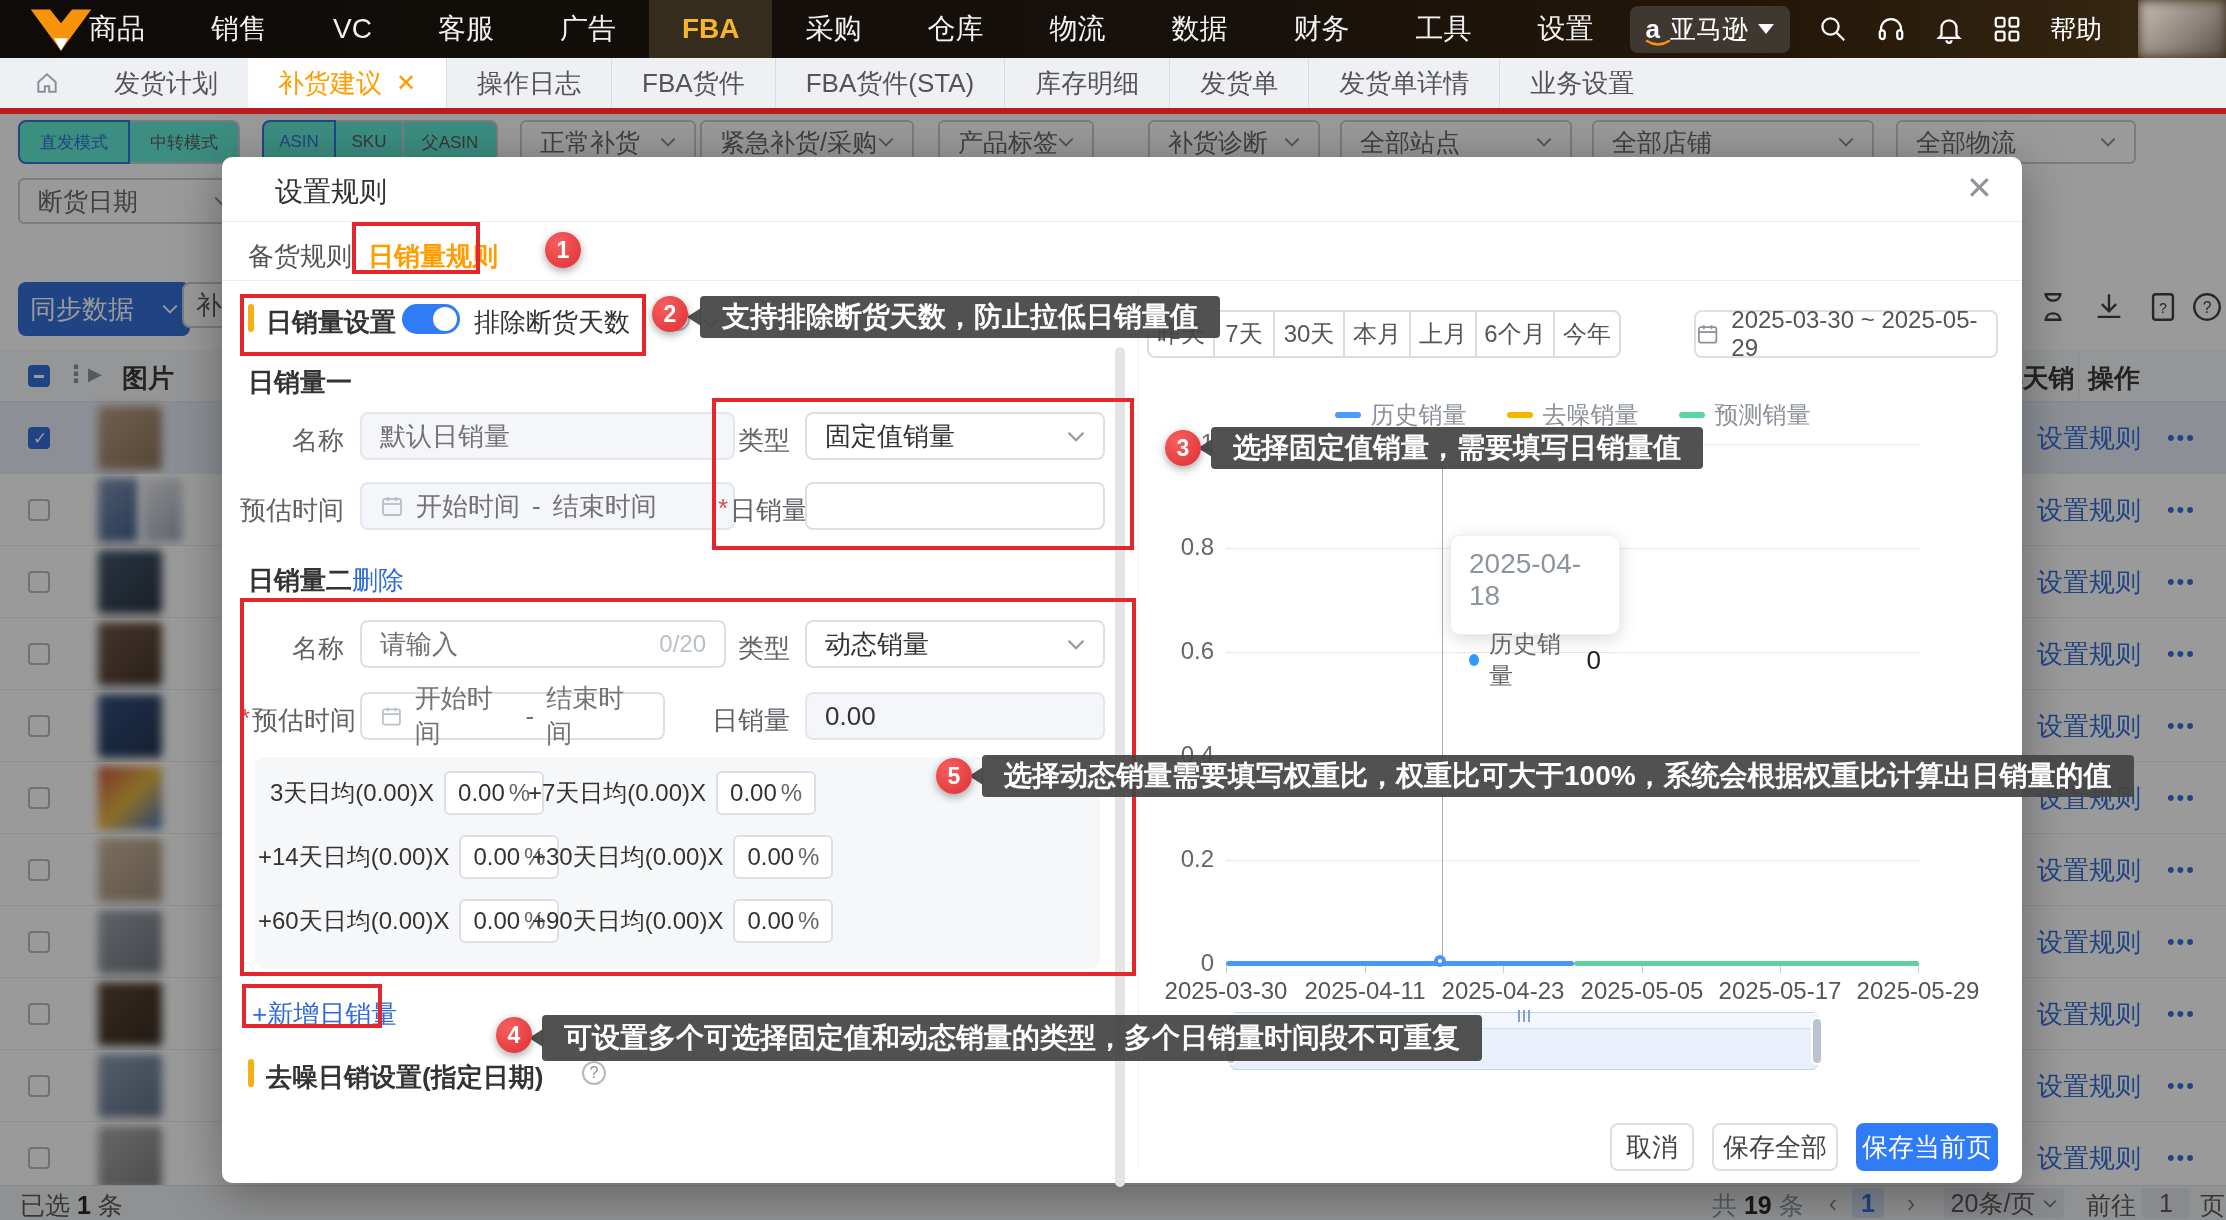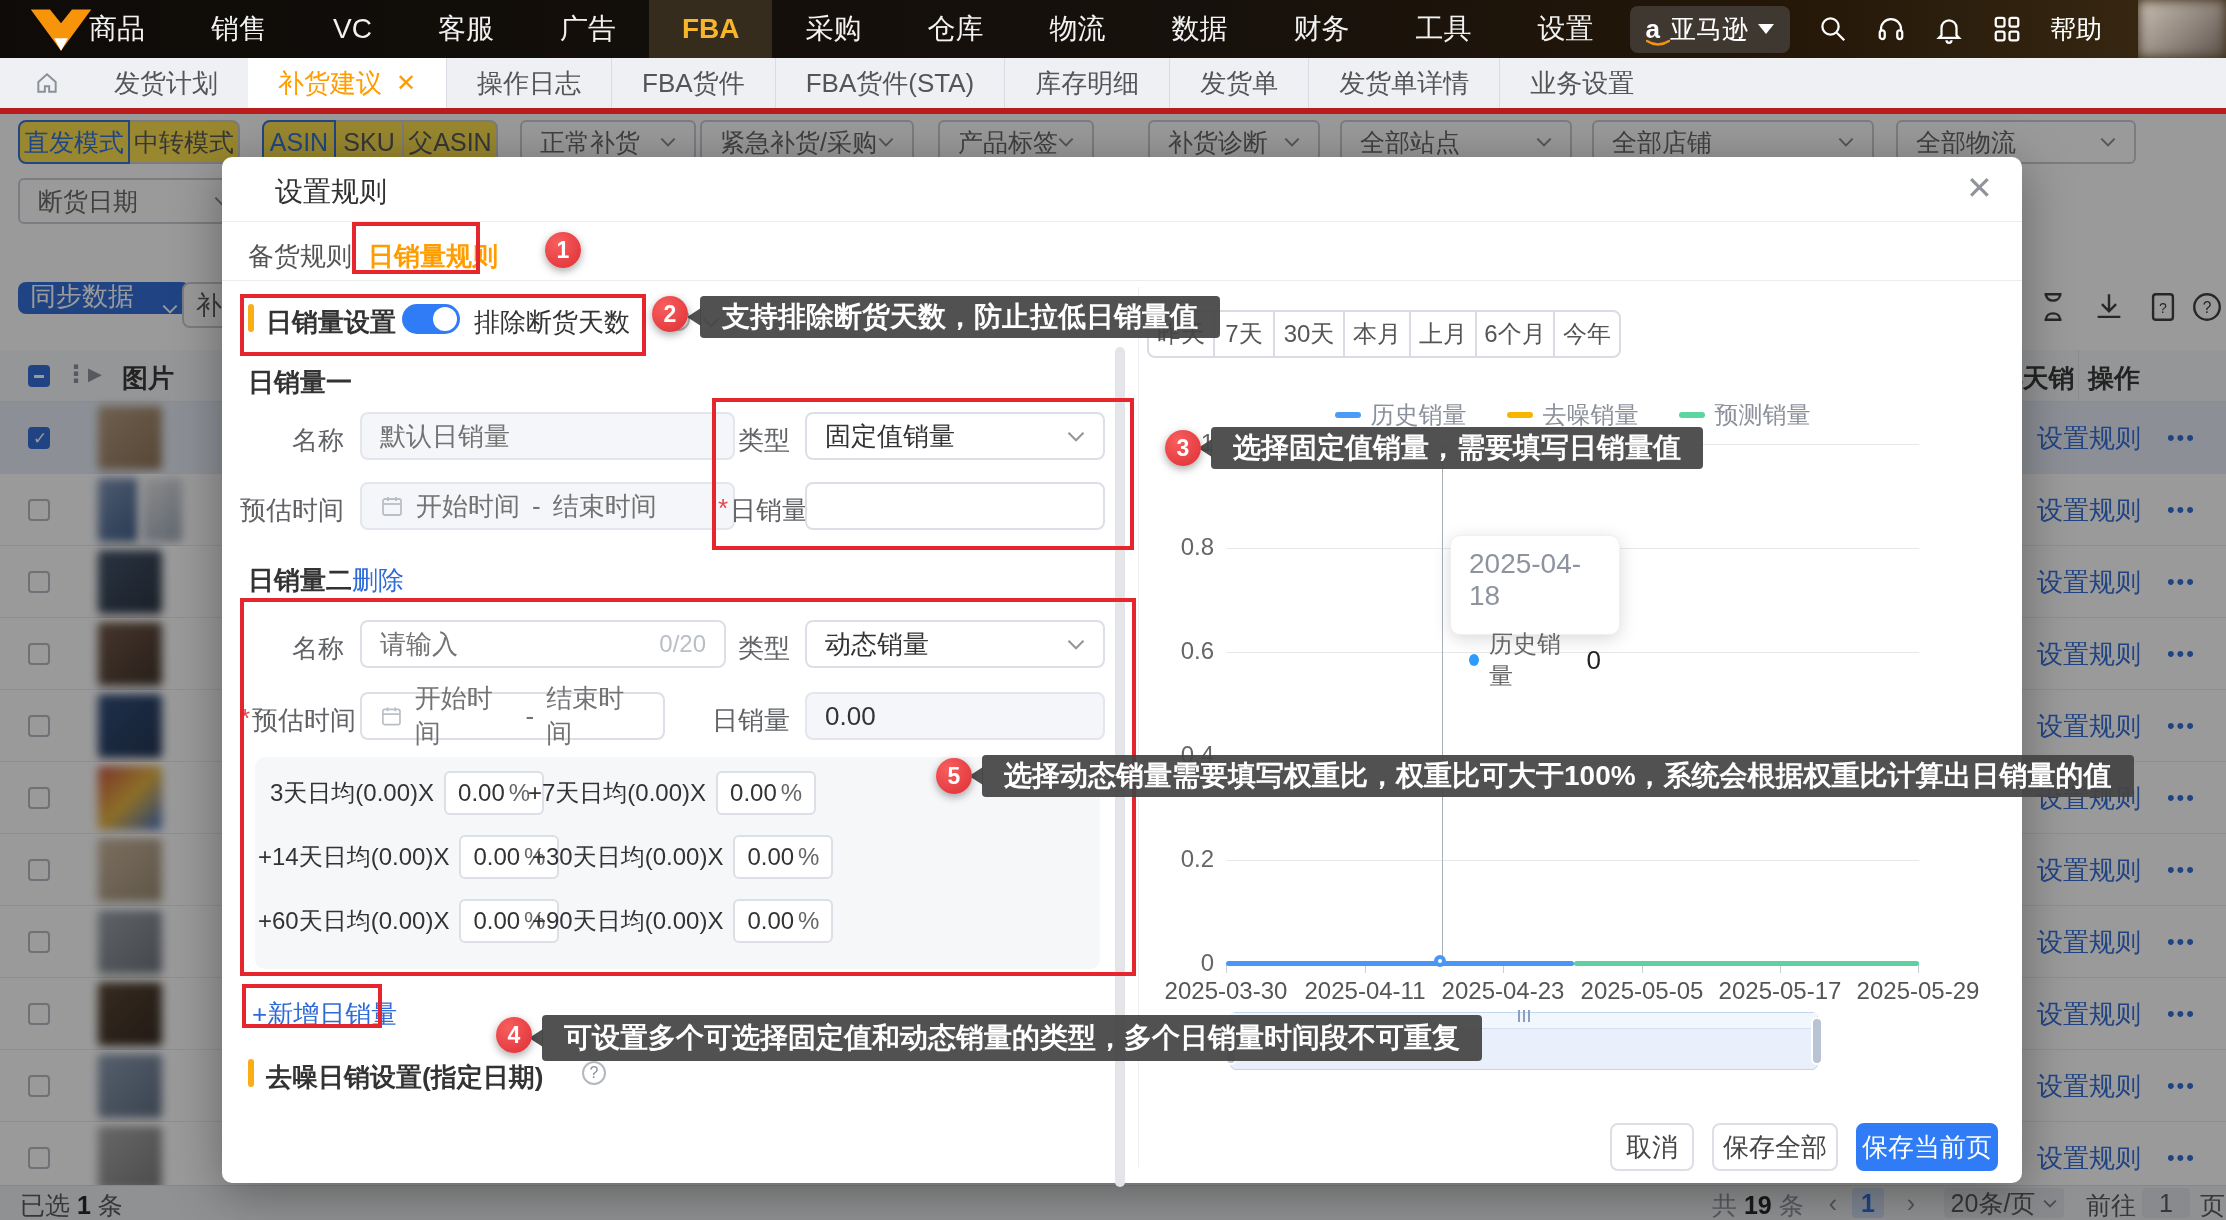--- a/index.html
+++ b/index.html
@@ -30,26 +30,26 @@
           display:flex;align-items:center;border-bottom:6px solid #b91c1c}
   .home{margin:0 24px 0 34px;display:flex;align-items:center}
   .ptab{display:flex;align-items:center;height:100%;padding:0 30px;color:#555;font-size:26px;border-left:1px solid #d9dce2;cursor:pointer;white-space:nowrap}
   .ptab.first{border-left:none}
   .ptab.active{background:#fff;color:#ff9c00;border-left:none}
   .ptab.active .x{margin-left:14px;color:#ff9c00;font-size:24px}
 
   
   .bg{position:absolute;inset:0;z-index:1}
   .btn-toggle{position:absolute;height:44px;display:flex;align-items:center;justify-content:center;
-      background:#fde047;border:2px solid #c9ccd4;color:#555;font-size:25px;cursor:pointer}
+      background:#5eead4;border:2px solid #c9ccd4;color:#555;font-size:17px;cursor:pointer}
   .btn-toggle.on{border-color:#2f6fd9;color:#2f6fd9;z-index:2}
   .fsel{position:absolute;height:44px;border:2px solid #c9ccd4;border-radius:6px;background:#fff;
         display:flex;align-items:center;justify-content:space-between;padding:0 18px;color:#666;font-size:25px;cursor:pointer}
-  .syncbtn{position:absolute;left:18px;top:282px;width:172px;height:32px;background:#2e6bd8;border-radius:8px;color:#fff;
-        display:flex;align-items:flex-end;justify-content:center;gap:28px;font-size:26px;cursor:pointer}
+  .syncbtn{position:absolute;left:18px;top:282px;width:172px;height:54px;background:#2e6bd8;border-radius:8px;color:#fff;
+        display:flex;align-items:center;justify-content:center;gap:28px;font-size:26px;cursor:pointer}
   .partialbtn{position:absolute;left:182px;top:282px;width:44px;height:46px;background:#fff;border:2px solid #c9ccd4;border-radius:8px 0 0 8px;
         display:flex;align-items:center;padding-left:12px;color:#555;font-size:26px;overflow:hidden}
   .thead{position:absolute;left:0;top:350px;width:2226px;height:52px;background:#f7f8fa;border-bottom:1px solid #e4e6e9;font-weight:bold;color:#333}
   .trow{position:absolute;left:0;width:2226px;height:72px;background:#fff;border-bottom:1px solid #ececec}
   .trow.sel{background:#e7eef9}
   .cb{position:absolute;left:28px;top:25px;width:22px;height:22px;border:2px solid #b4b8bf;border-radius:4px;background:#fff;cursor:pointer}
   .cb.checked{background:#2e6bd8;border-color:#2e6bd8}
   .cb.checked::after{content:"✓";color:#fff;font-size:17px;position:absolute;left:3px;top:-1px;font-weight:bold}
   .cb.minus{background:#2e6bd8;border-color:#2e6bd8}
   .cb.minus::after{content:"";position:absolute;left:4px;top:8px;width:10px;height:3px;background:#fff}
@@ -558,20 +558,29 @@
 
     <div class="rgroup">
       <span class="rbtn first" style="width:64px">昨天</span>
       <span class="rbtn" style="width:60px">7天</span>
       <span class="rbtn" style="width:70px">30天</span>
       <span class="rbtn" style="width:66px">本月</span>
       <span class="rbtn" style="width:66px">上月</span>
       <span class="rbtn" style="width:78px">6个月</span>
       <span class="rbtn" style="width:66px">今年</span>
     </div>
+    <div class="datebox">
+      <svg width="24" height="24" viewBox="0 0 24 24">
+          <rect x="3" y="5" width="18" height="16" rx="2" fill="none" stroke="#8a8f99" stroke-width="1.8"></rect>
+          <line x1="8" y1="3" x2="8" y2="7" stroke="#8a8f99" stroke-width="1.8"></line>
+          <line x1="16" y1="3" x2="16" y2="7" stroke="#8a8f99" stroke-width="1.8"></line>
+          <line x1="3" y1="10" x2="21" y2="10" stroke="#8a8f99" stroke-width="1.8"></line>
+        </svg>
+      <span>2025-03-30 ~ 2025-05-29</span>
+    </div>
     <div class="legend">
       <span class="litem">
           <span class="ldash" style="background:#4b9bfa"></span>
           <span>历史销量</span>
         </span>
       <span class="litem">
           <span class="ldash" style="background:#f7b500"></span>
           <span>去噪销量</span>
         </span>
       <span class="litem">

